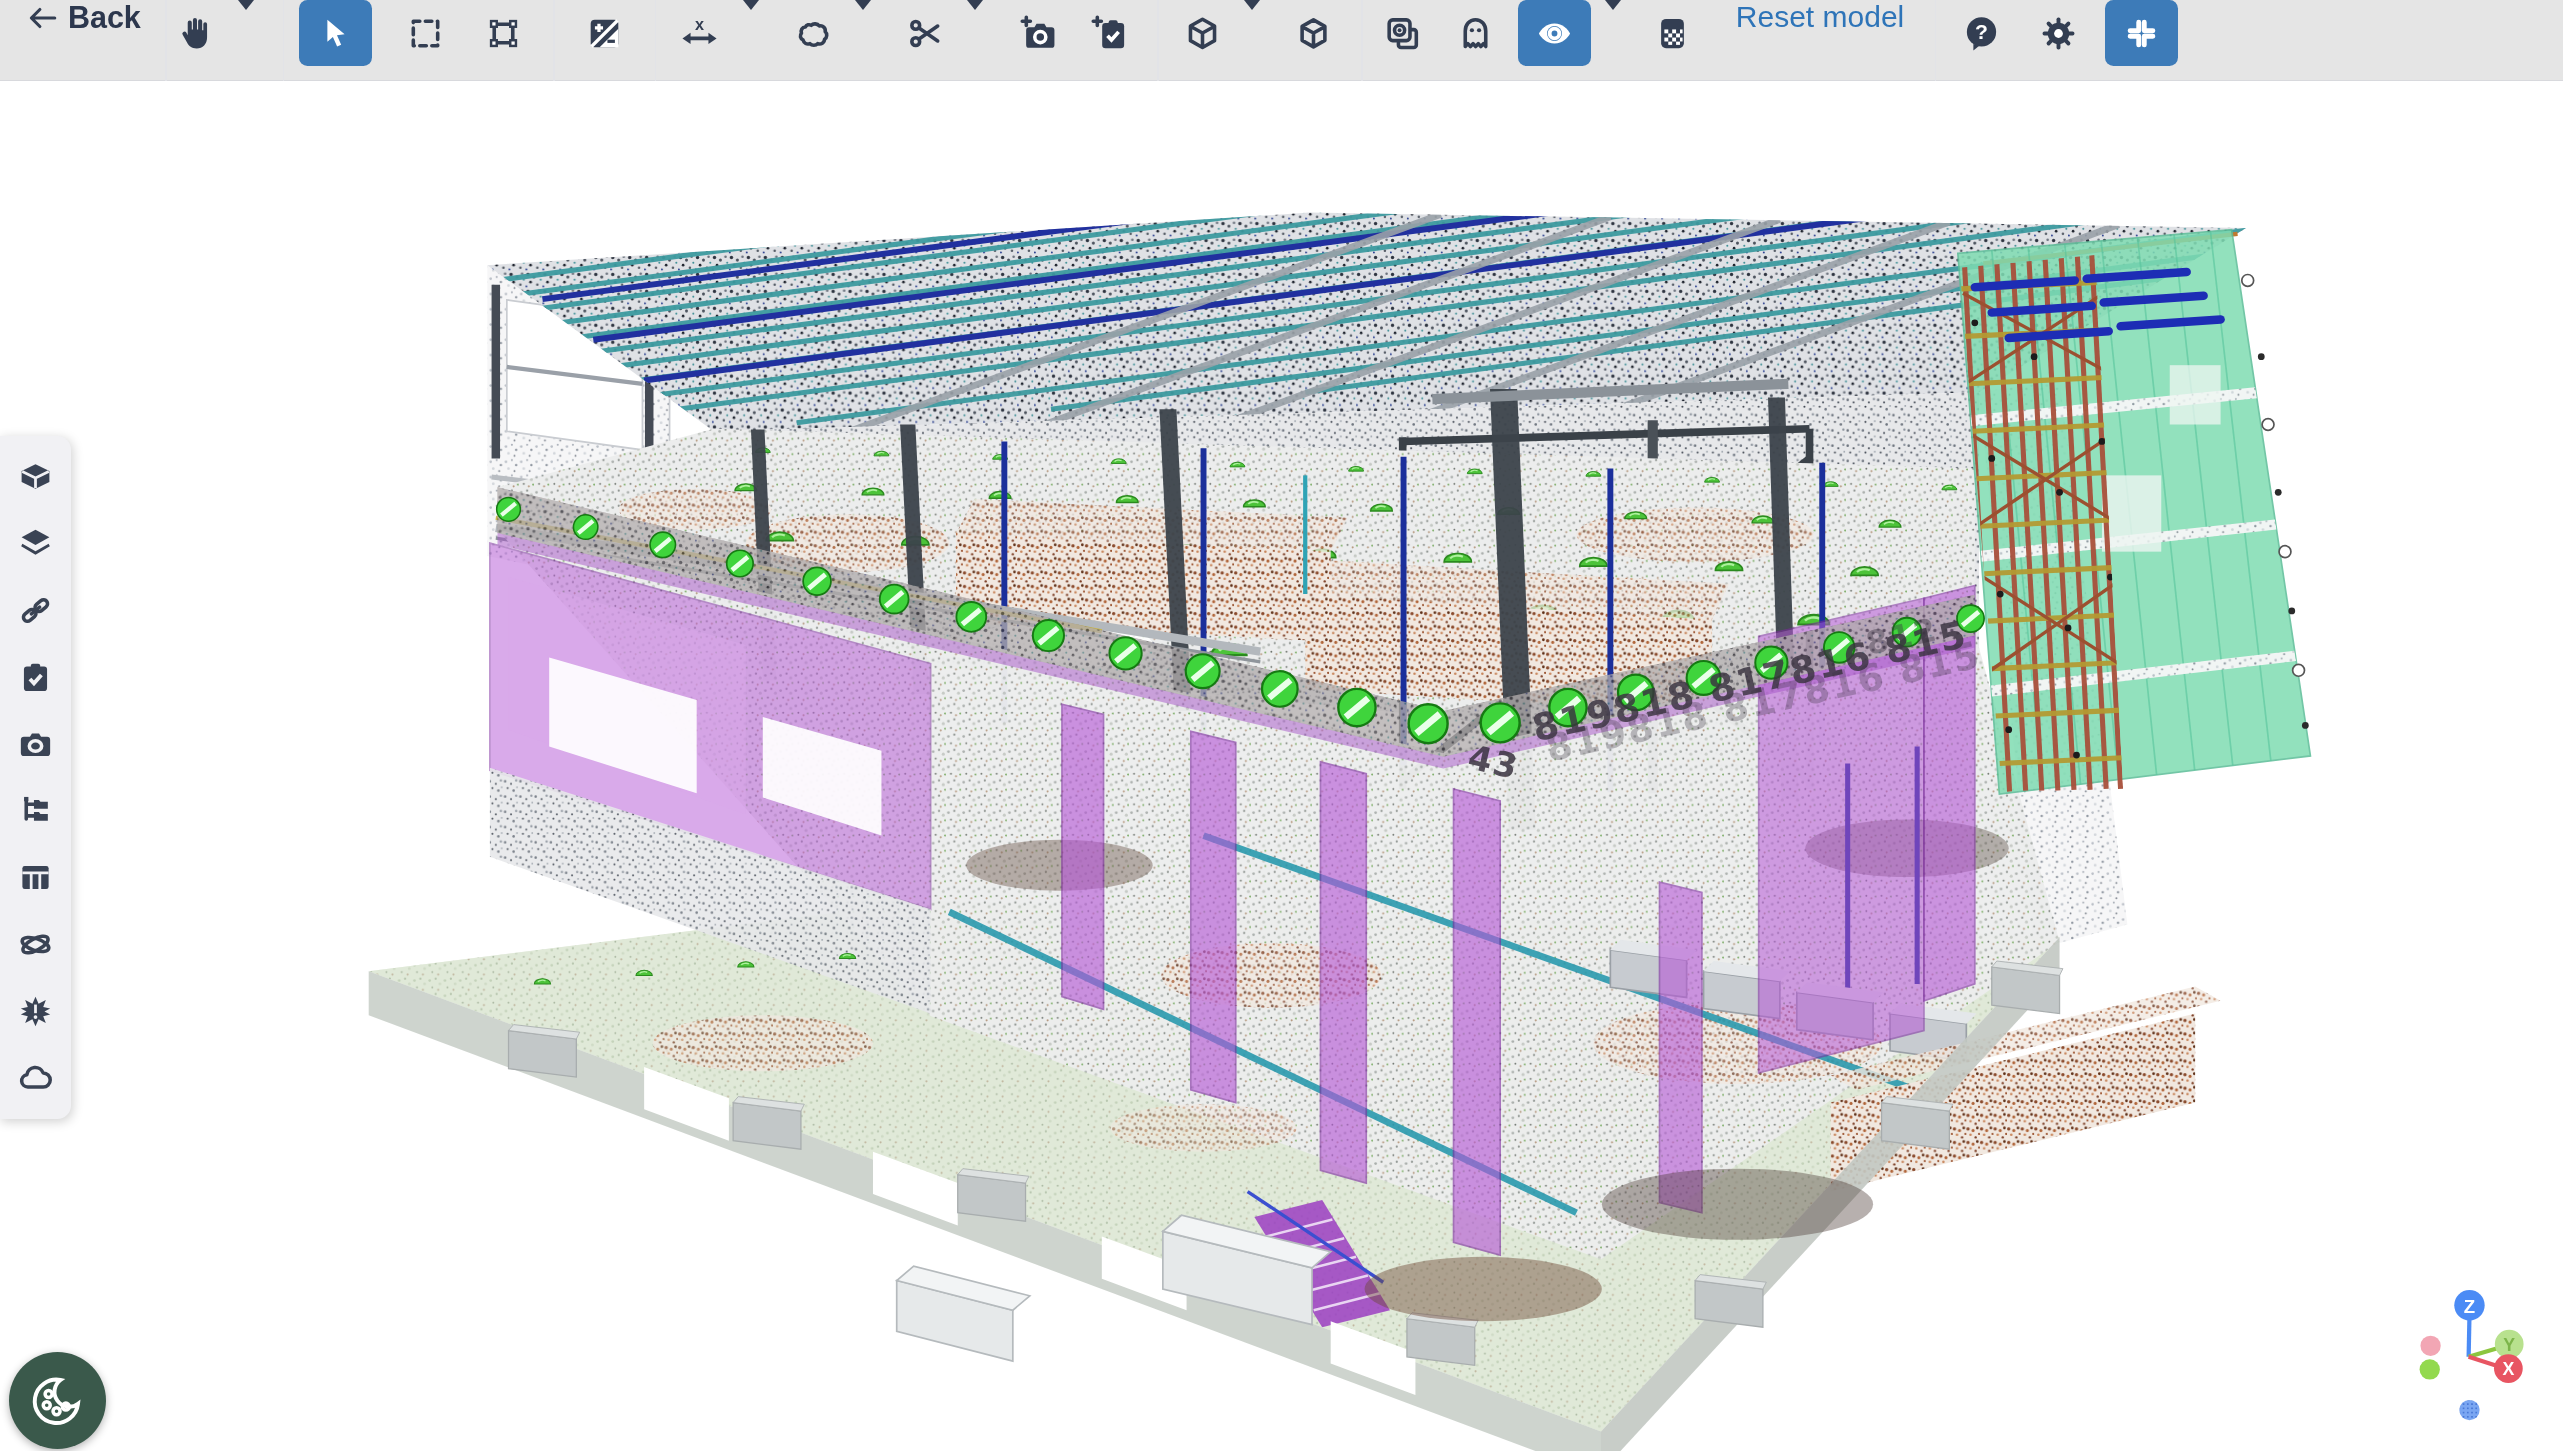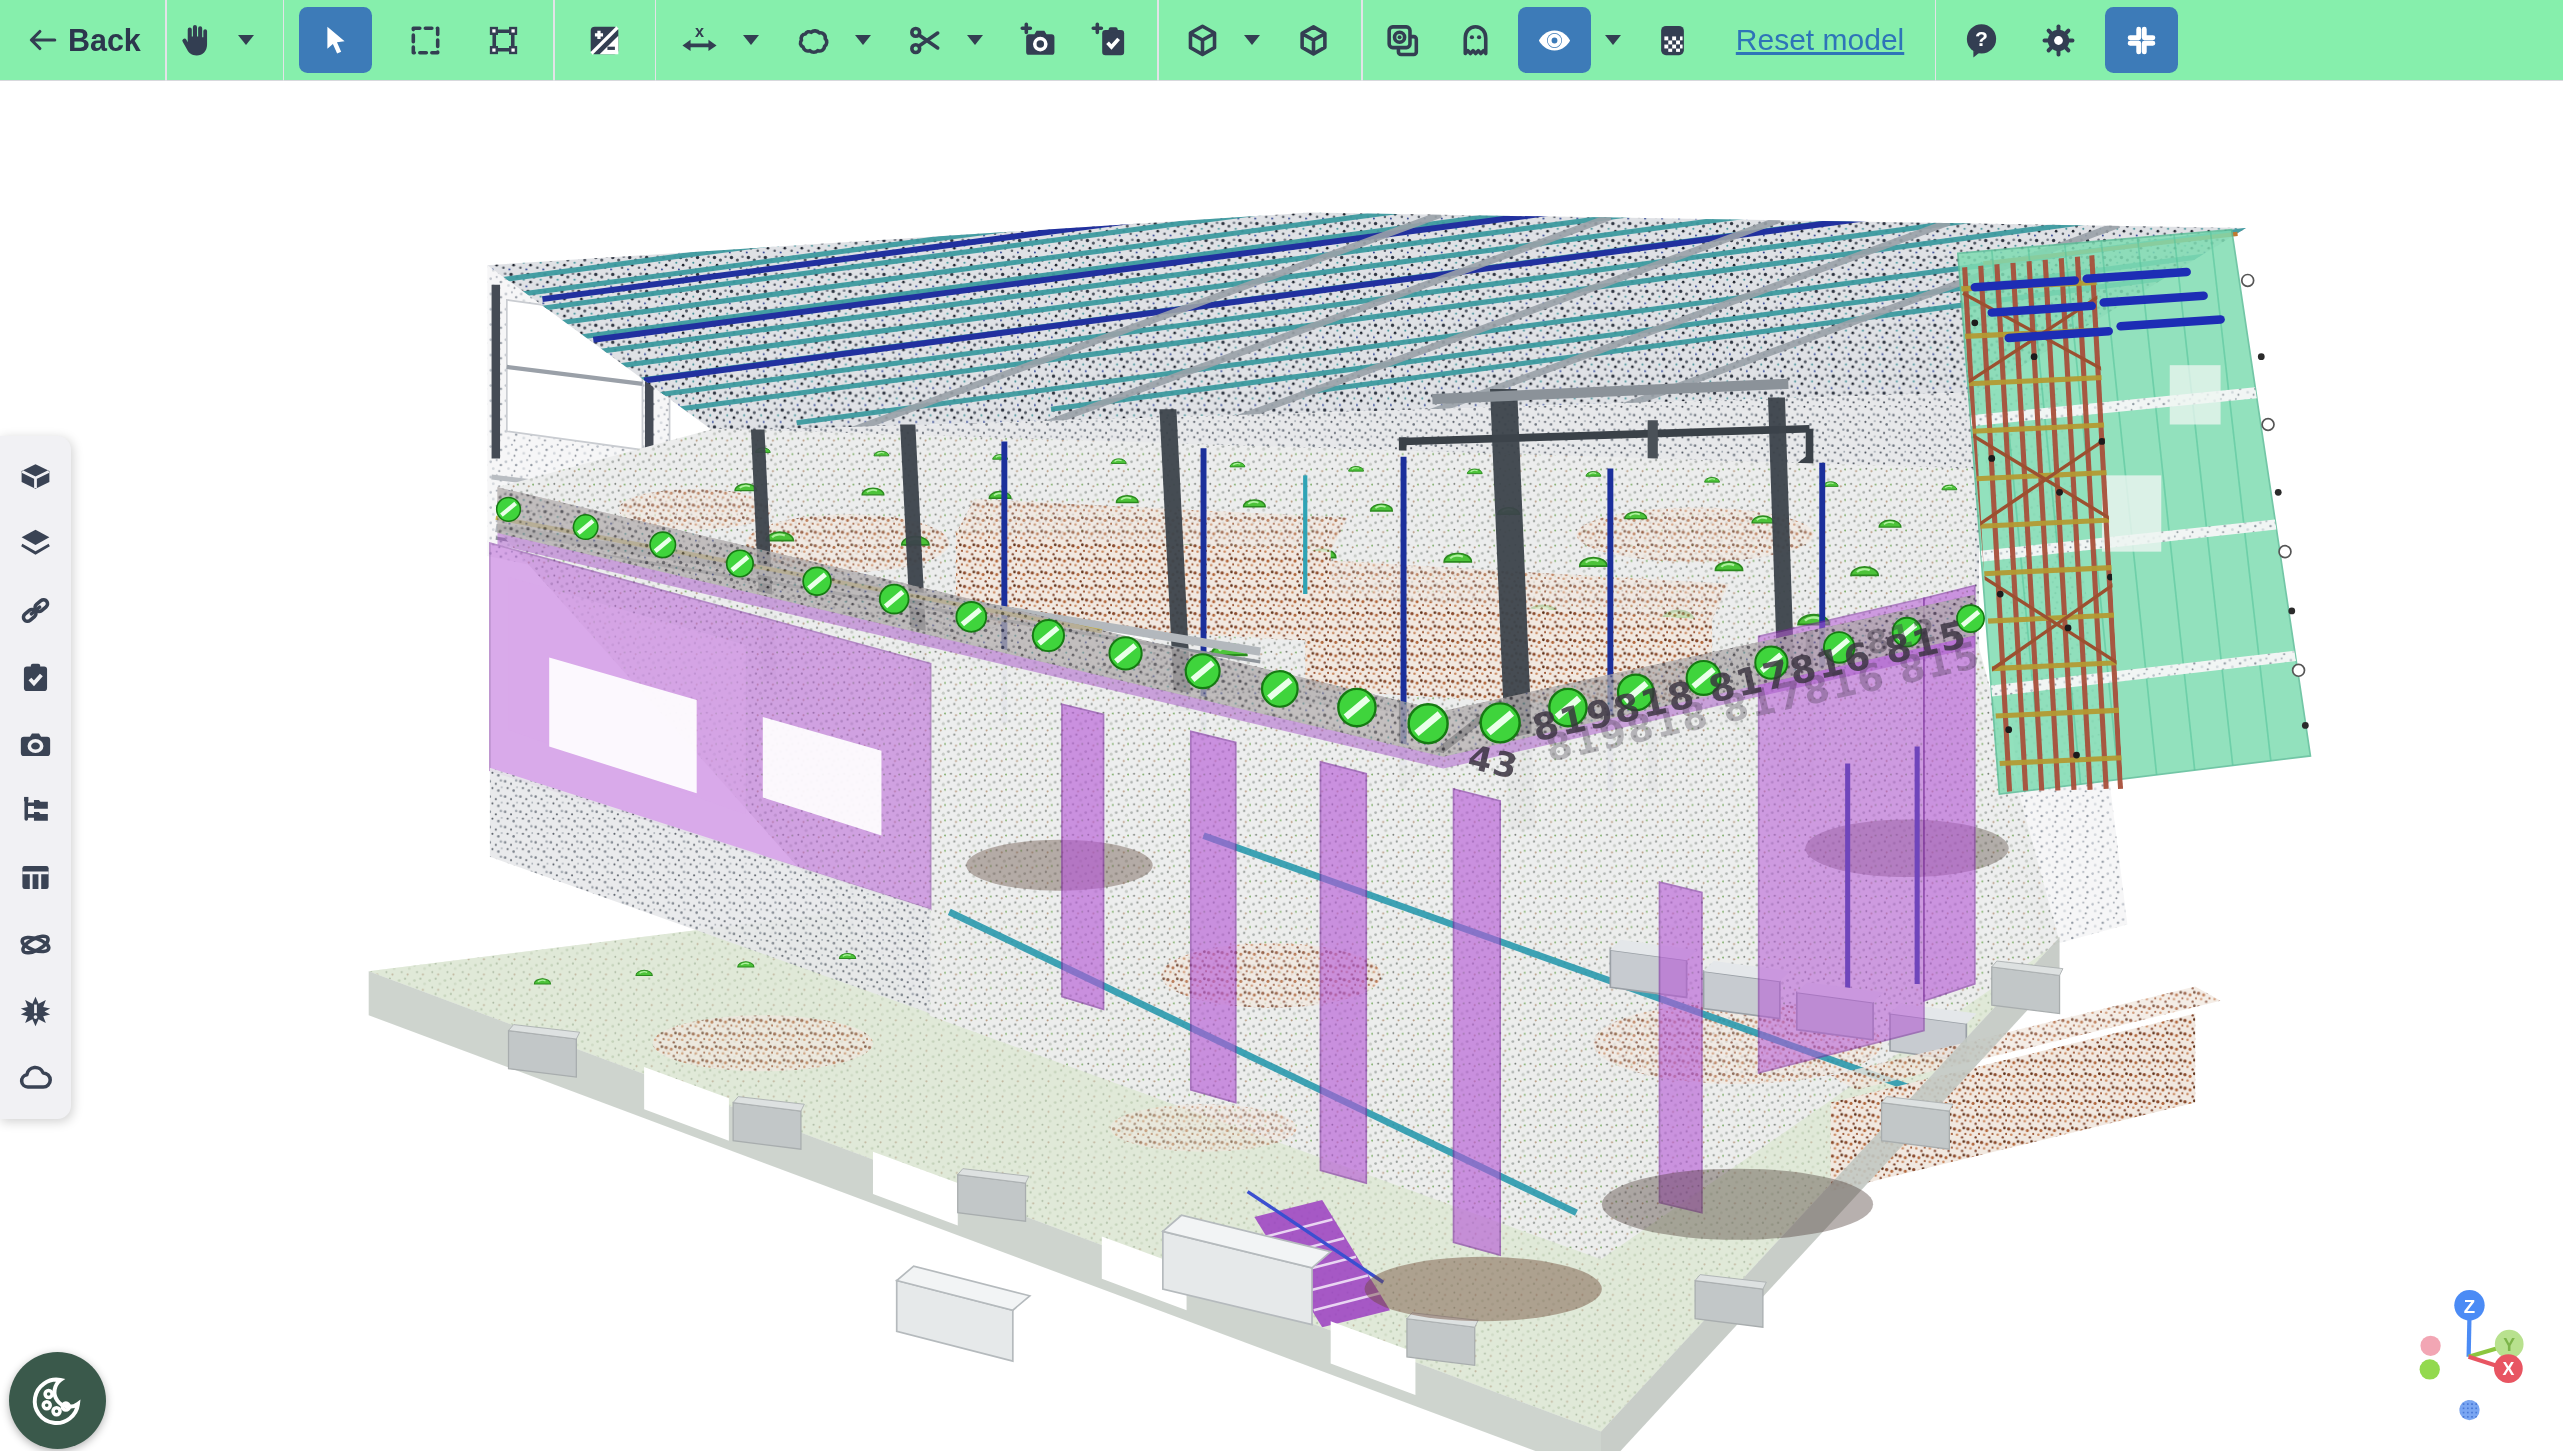--- a/index.html
+++ b/index.html
@@ -1,30 +1,30 @@
 <!DOCTYPE html>
 <html style="font-size:13.6px"><head>
 <meta charset="utf-8">
 <style>
   html,body{margin:0;padding:0;background:#fff;font-family:"Liberation Sans",sans-serif;}
   #page{position:relative;width:2563px;height:1451px;overflow:hidden;background:#fff;}
 
   
-  #toolbar{position:absolute;left:0;top:0;width:2563px;height:81px;background:#86efac;
-    border-bottom:1.7px solid #d8d9dd;display:flex;align-items:center;box-sizing:border-box;}
+  #toolbar{position:absolute;left:0;top:0;width:2563px;height:81px;background:#e5e5e5;
+    border-bottom:1.7px solid #d8d9dd;display:flex;align-items:flex-start;box-sizing:border-box;}
   .tsep{width:1.7px;height:81px;background:#e2e3e7;flex:0 0 auto;}
   .tbtn{display:flex;align-items:center;justify-content:center;width:59px;height:66px;
     border-radius:8.5px;flex:0 0 auto;cursor:pointer;}
   .tbtn svg{width:39px;height:39px;display:block;}
   .tbtn.active{background:#3d7bb8;width:73px;}
   .caret{width:0;height:0;border-left:8.5px solid transparent;border-right:8.5px solid transparent;
     border-top:10.2px solid #333e52;flex:0 0 auto;cursor:pointer;}
   #back-btn{display:flex;align-items:center;gap:8.5px;margin:0 24px 0 25.4px;cursor:pointer;}
   #back-btn span{font-size:30.5px;font-weight:bold;color:#2c374d;}
-  #reset-link{font-size:30px;color:#2e74b8;font-weight:500;margin:0 30.5px 0 34px;cursor:pointer;white-space:nowrap;text-decoration:underline;}
+  #reset-link{font-size:30px;color:#2e74b8;font-weight:500;margin:0 30.5px 0 34px;cursor:pointer;white-space:nowrap;}
   .ic{stroke:#333e52;fill:none;stroke-width:2.2;stroke-linecap:round;stroke-linejoin:round;}
   .icf{fill:#333e52;stroke:none;}
 
   
   #side-rail{position:absolute;left:0;top:436px;width:71px;height:683px;background:#f1f1f4;
     border-radius:0 13.6px 13.6px 0;box-shadow:1.7px 2.5px 10.2px rgba(0,0,0,.18);display:flex;
     flex-direction:column;align-items:center;justify-content:space-around;padding:6.8px 0;box-sizing:border-box;}
   .sbtn{width:54px;height:54px;display:flex;align-items:center;justify-content:center;cursor:pointer;}
   .sbtn svg{width:37px;height:37px;display:block;}
   .sic{fill:#3a4354;stroke:none;}

